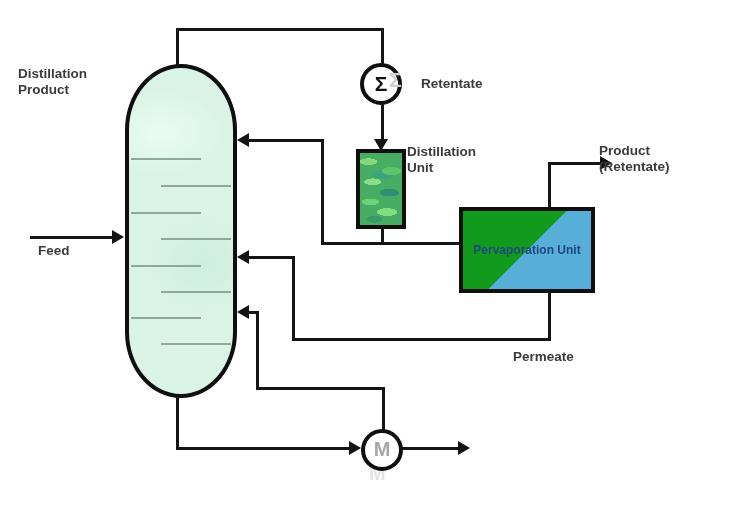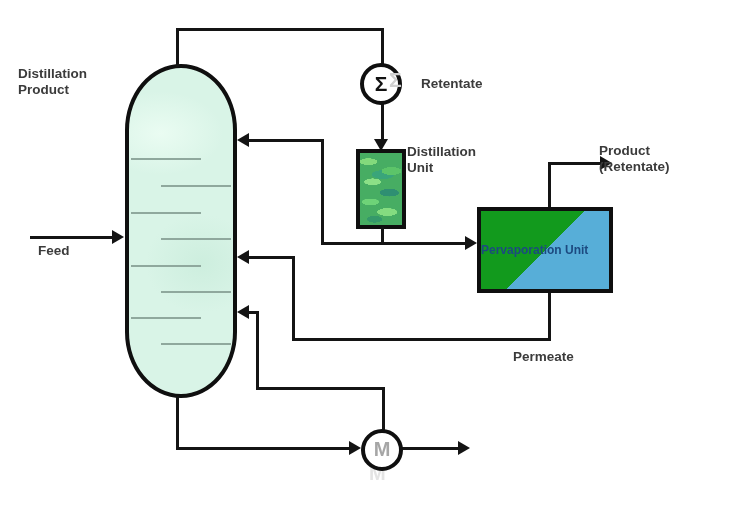--- a/index.html
+++ b/index.html
@@ -54,23 +54,23 @@
       radial-gradient(ellipse 17px 7px at 70% 55%, #2f8f72 55%, rgba(0,0,0,0) 56%),
       radial-gradient(ellipse 16px 6px at 25% 68%, #6ed378 55%, rgba(0,0,0,0) 56%),
       radial-gradient(ellipse 18px 7px at 65% 82%, #84dc80 55%, rgba(0,0,0,0) 56%),
       radial-gradient(ellipse 14px 6px at 35% 92%, #35996a 55%, rgba(0,0,0,0) 56%),
       radial-gradient(ellipse 20px 8px at 55% 30%, #3aa57a 55%, rgba(0,0,0,0) 56%),
       #47ad63;
   }
 
   
   #pervap{
-    position:absolute;left:477px;top:207px;width:128px;height:78px;border:4px solid #0f0f0f;
+    position:absolute;left:459px;top:207px;width:128px;height:78px;border:4px solid #0f0f0f;
     background:linear-gradient(135deg,#129a1d 50%,#57aed8 50.4%);
-    text-align:left;
+    text-align:center;
   }
   #pervap .t{
     color:#1c4a80;font-size:12px;font-weight:700;line-height:78px;white-space:nowrap;
   }
 </style>
 </head>
 <body>
 
 <div id="stage">
 

